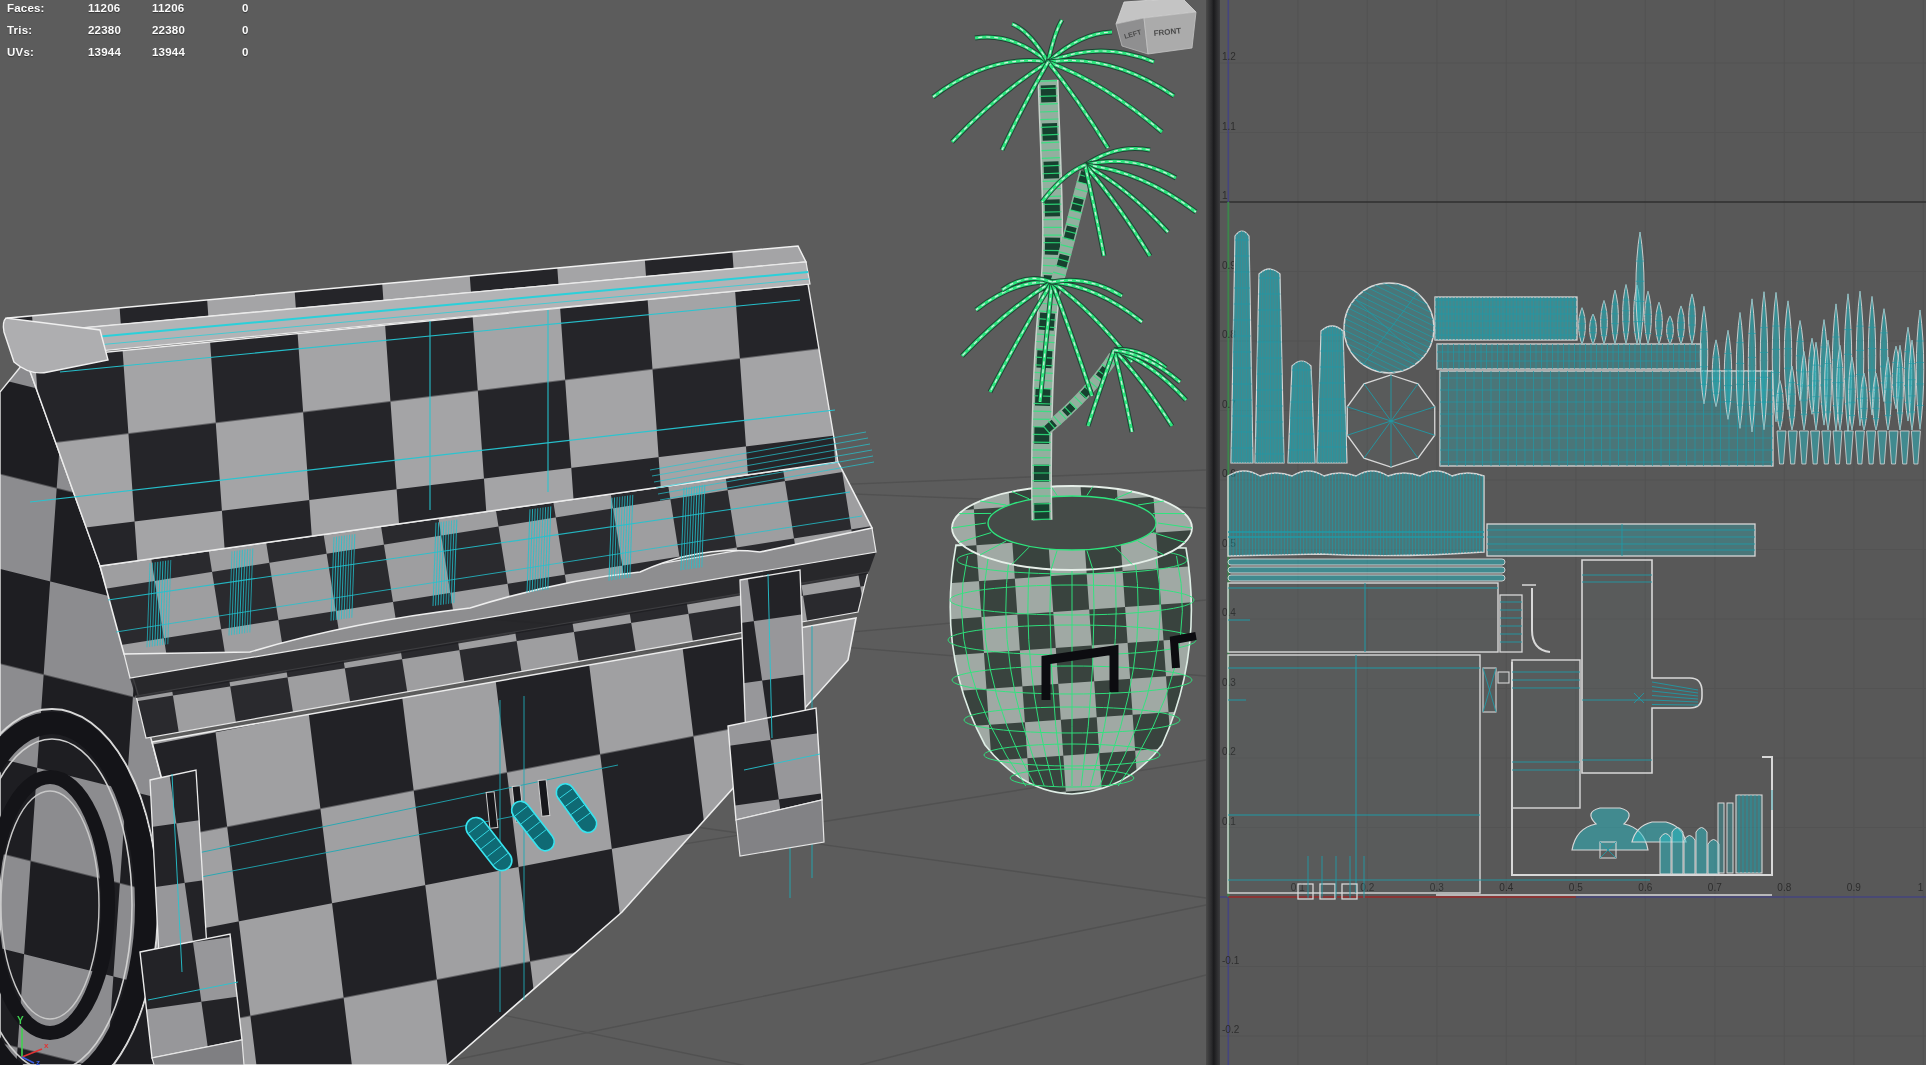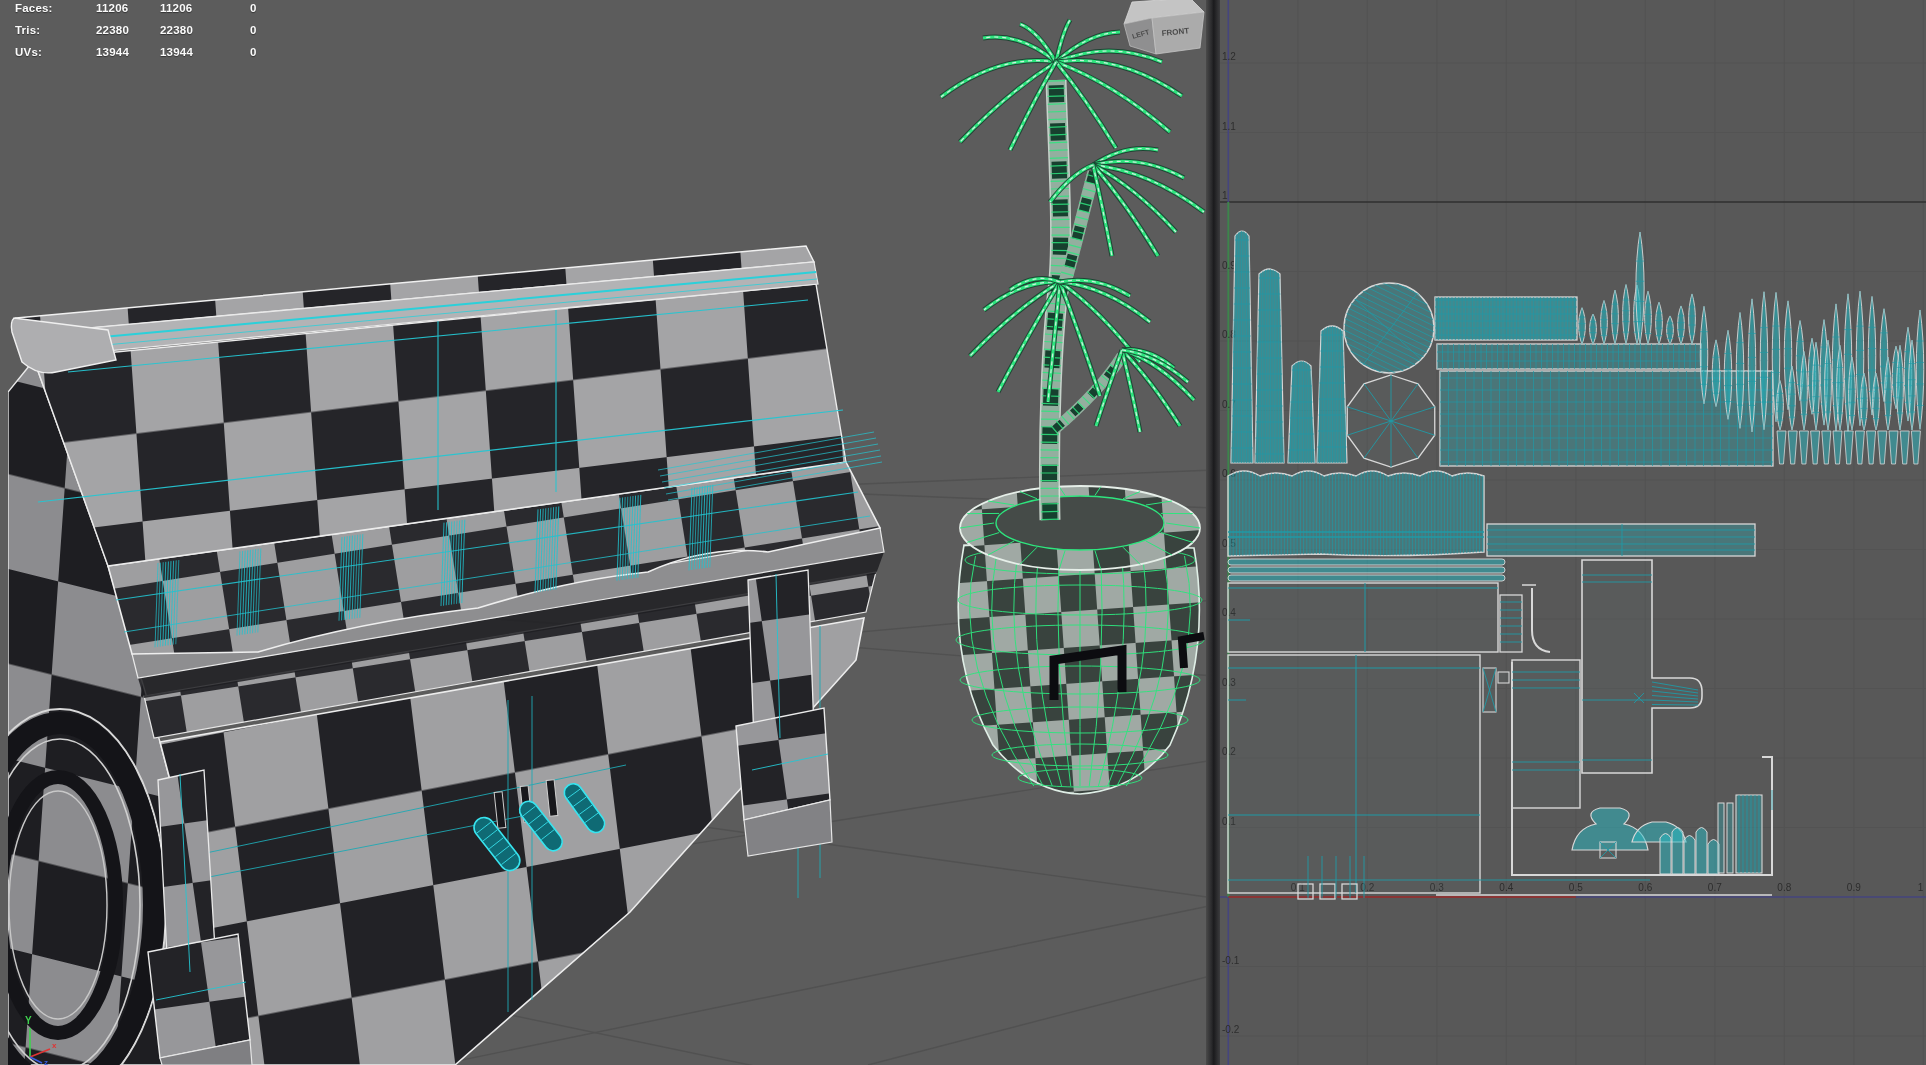--- a/index.html
+++ b/index.html
@@ -1,18 +1,18 @@
 <!DOCTYPE html>
 <html><head>
 <meta charset="utf-8">
 <style>
   html,body{margin:0;padding:0;background:#444;}
   .stage{position:relative;width:1926px;height:1065px;overflow:hidden;
          background:#5c5c5c;font-family:"Liberation Sans",sans-serif;}
-  .viewport3d{position:absolute;left:8px;top:0;width:1206px;height:1031px;background:#5c5c5c;}
+  .viewport3d{position:absolute;left:0;top:0;width:1206px;height:1031px;background:#5c5c5c;}
   .divider{position:absolute;left:1206px;top:0;width:14px;height:1065px;
            background:linear-gradient(90deg,#4a4a4a,#2a2a2c 40%,#1b1b1d 55%,#3c3c3e);}
   .uvpanel{position:absolute;left:1220px;top:0;width:706px;height:1065px;background:#585858;}
   .hud{position:absolute;left:0;top:2px;width:320px;color:#fbfbfb;font-size:11.5px;font-weight:bold;
        text-shadow:0 1px 1px rgba(0,0,0,.45);letter-spacing:.2px;}
   .hud .row{position:relative;height:22px;}
   .hud span{position:absolute;white-space:pre;}
   .hud .c0{left:7px}.hud .c1{left:88px}.hud .c2{left:152px}.hud .c3{left:242px}
   .viewcube{position:absolute;left:1108px;top:-4px;width:96px;height:64px;}
   .axisgizmo{position:absolute;left:2px;top:1012px;width:70px;height:53px;}

